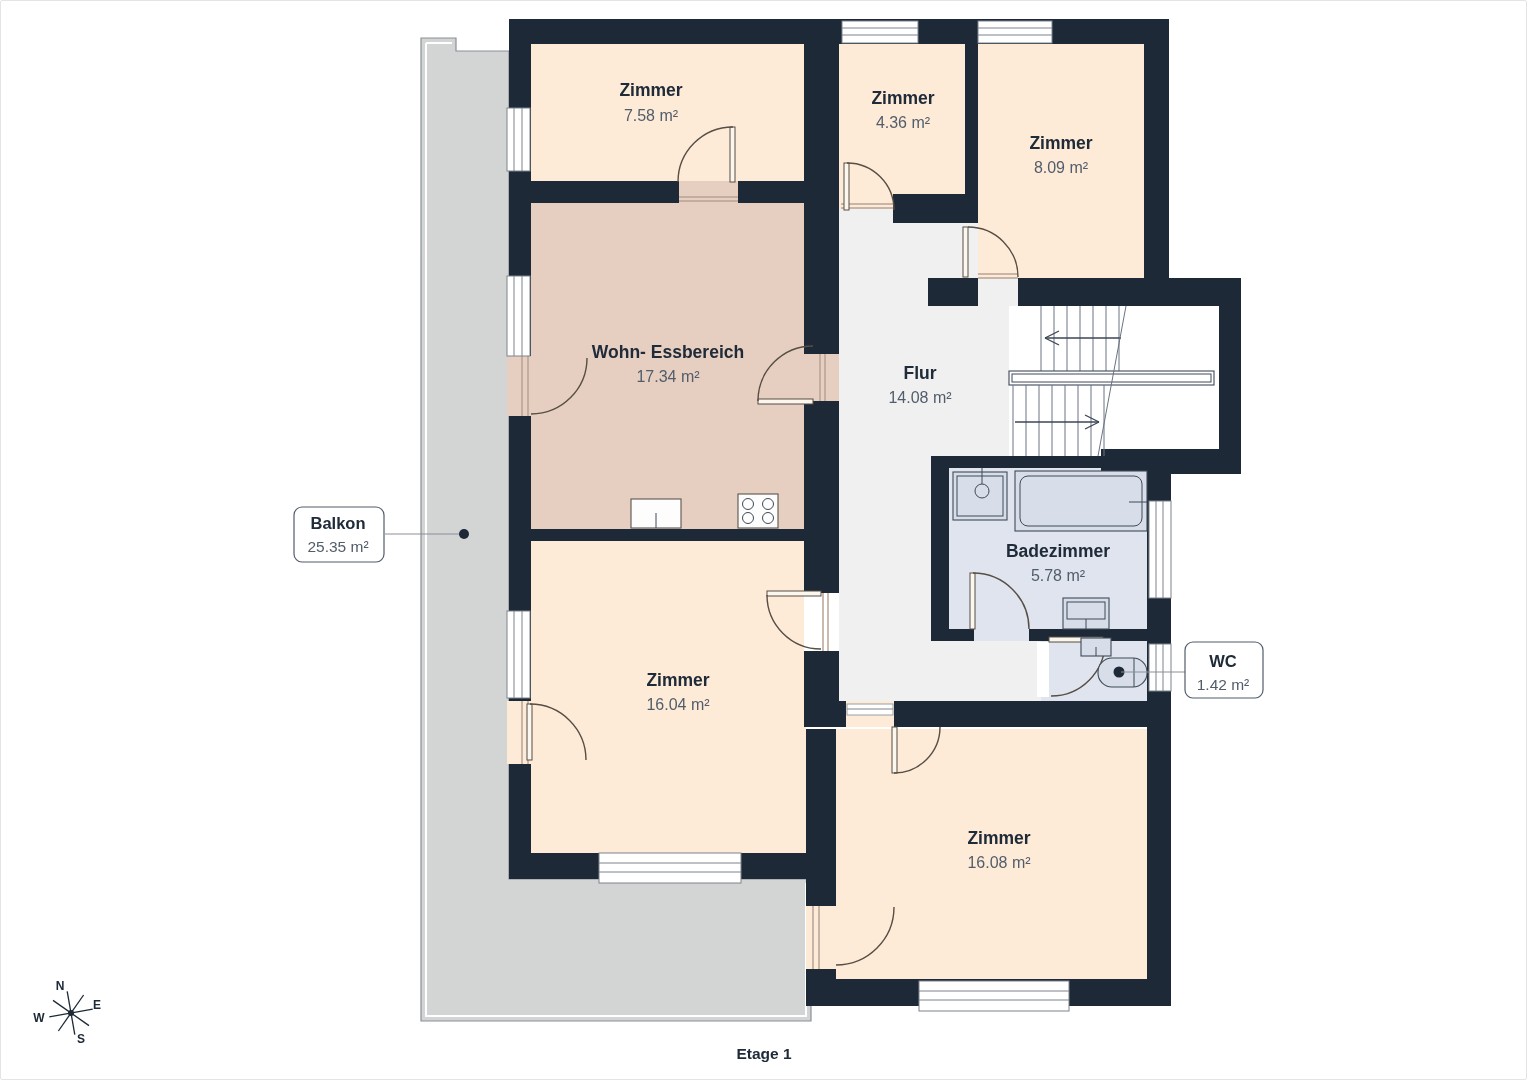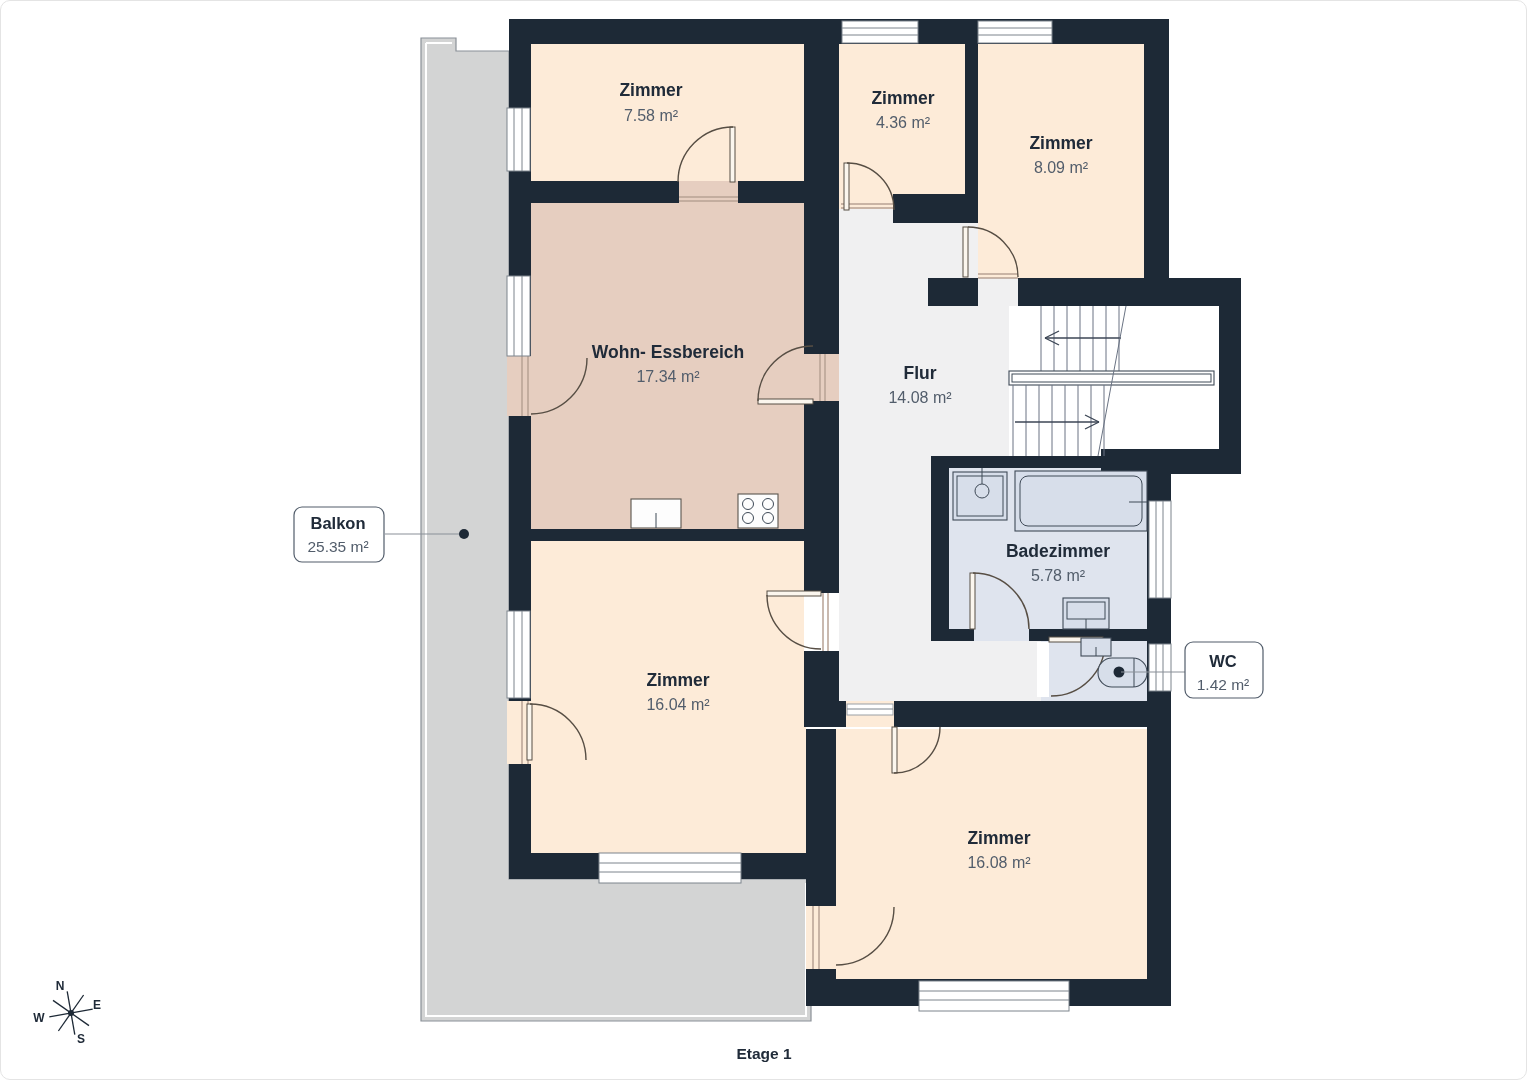--- a/index.html
+++ b/index.html
@@ -1,17 +1,17 @@
 <!DOCTYPE html>
 <html><head>
 <meta charset="utf-8">
 <style>
   html,body{margin:0;padding:0;background:#fff;}
   .page{position:relative;width:1527px;height:1080px;background:#ffffff;
-        border:1px solid #e4e4e4;border-radius:10px;box-sizing:border-box;
+        border:1px solid #e4e4e4;border-radius:2px;box-sizing:border-box;
         font-family:"Liberation Sans",sans-serif;overflow:hidden;}
   svg{position:absolute;left:0;top:0;}
   .wall{fill:#1d2936;}
   .fl-z{fill:#fdebd8;}
   .fl-w{fill:#e6cec0;}
   .fl-f{fill:#f0f0f1;}
   .fl-b{fill:#dfe4ee;}
   .fl-bk{fill:#d3d4d4;stroke:#8a9097;stroke-width:1.2;}
   .curb{fill:none;stroke:#ffffff;stroke-width:2;}
   .win{fill:#ffffff;stroke:#7d848c;stroke-width:1;}

